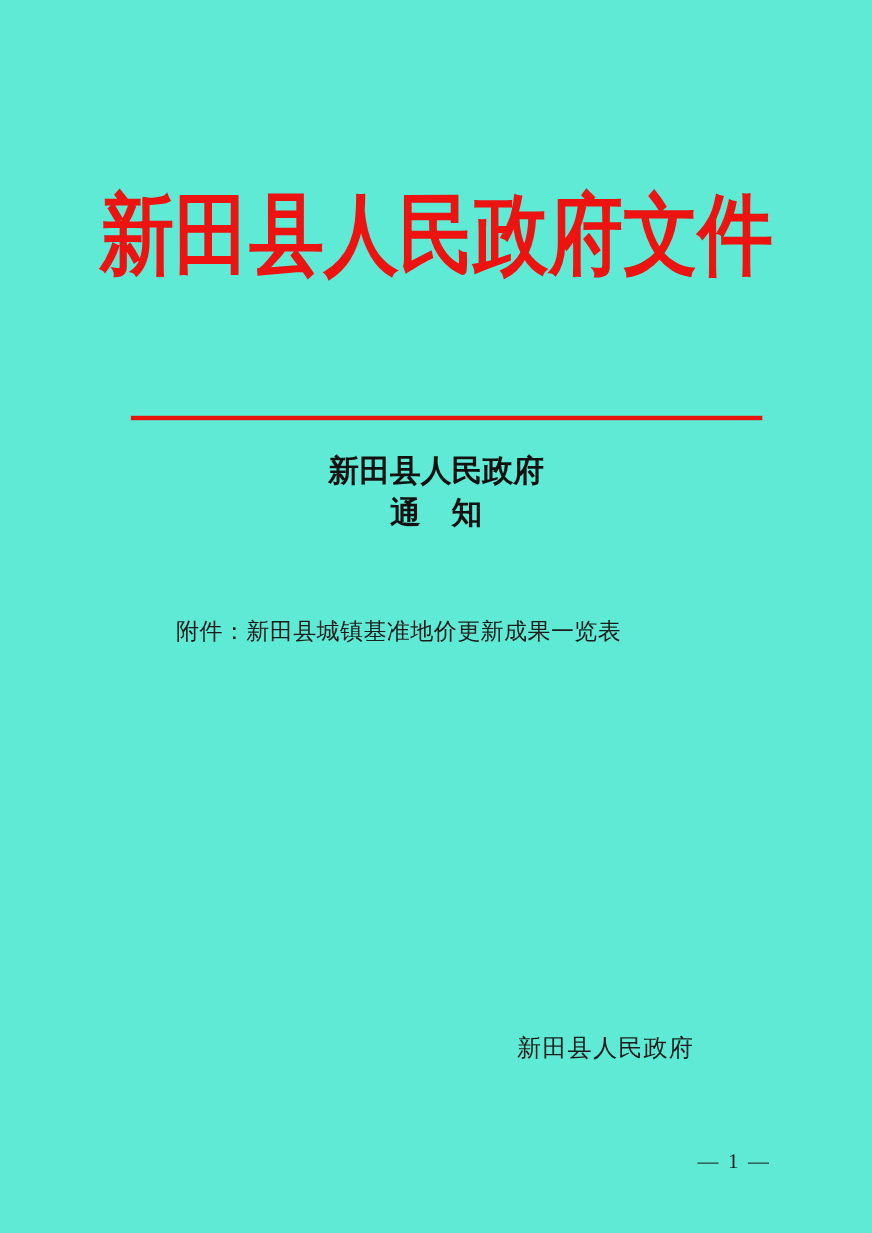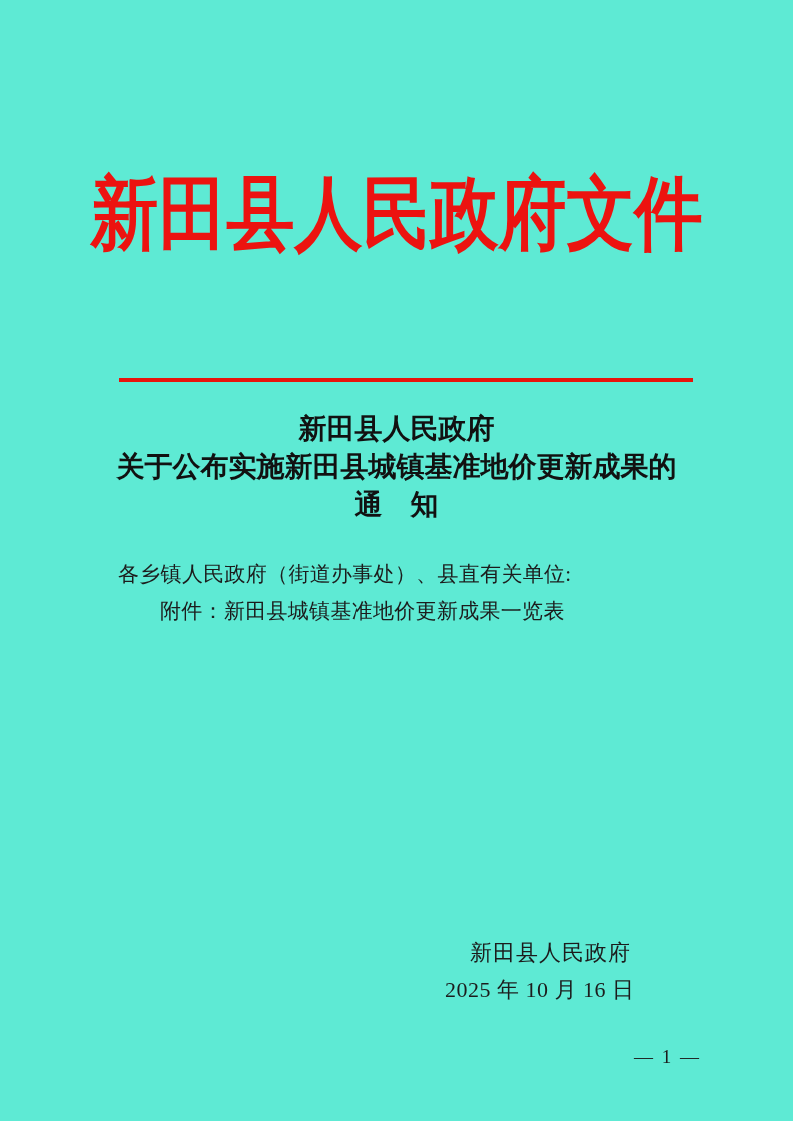--- a/index.html
+++ b/index.html
@@ -111,28 +111,25 @@
 
 <div class="page">
 
   <div class="red-header">新田县人民政府文件</div>
 
 
   <div class="red-rule"></div>
 
   <div class="notice-title">
     <div>新田县人民政府</div>
-    <div>关于公布实施新田县城镇基准地价更新成果的</div>
     <div>通　知</div>
   </div>
 
   <div class="doc-body">
-    <p class="salutation">各乡镇人民政府（街道办事处）、县直有关单位:</p>
     <p class="indent-2">附件：新田县城镇基准地价更新成果一览表</p>
   </div>
 
   <div class="sig-name">新田县人民政府</div>
 
-  <div class="sig-date">2025 年 10 月 16 日</div>
 
   <div class="page-number">— 1 —</div>
 
 </div>
 
 </body></html>

